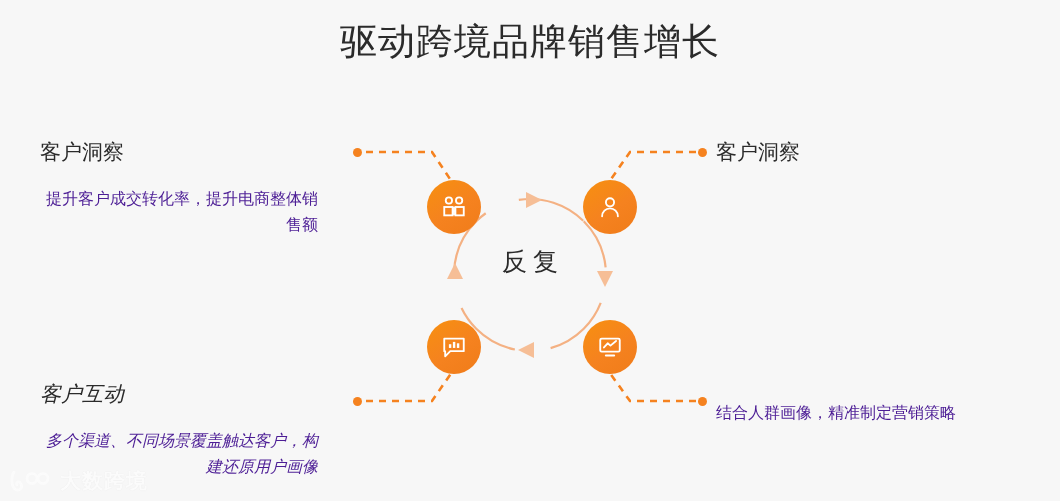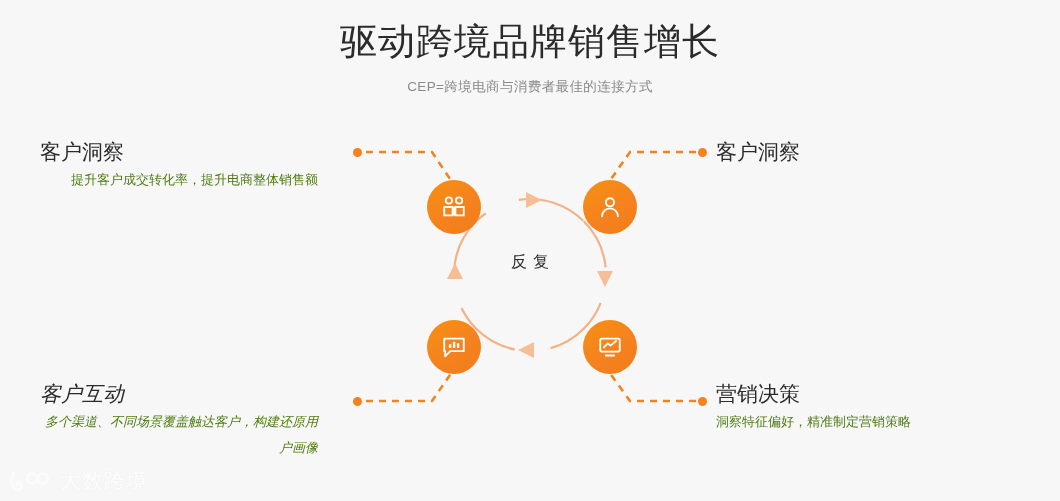--- a/index.html
+++ b/index.html
@@ -39,24 +39,24 @@
   
   .block { position: absolute; }
   .block-title {
     font-size: 21px;
     color: #2b2b2b;
     font-weight: 400;
     line-height: 28px;
     white-space: nowrap;
   }
   .block-desc {
-    font-size: 13px;
-    color: #4d7c0f;
+    font-size: 16px;
+    color: #4c1d95;
     line-height: 26px;
-    margin-top: 1px;
+    margin-top: 20px;
   }
 
   .block-left { width: 278px; text-align: right; }
   .block-left .block-title { text-align: left; }
   .block-right { width: 300px; text-align: left; }
 
   .block-tl { left: 40px;  top: 138px; }
   .block-bl { left: 40px;  top: 380px; font-style: italic; }
   .block-tr { left: 716px; top: 138px; }
   .block-br { left: 716px; top: 380px; }
@@ -103,21 +103,21 @@
   .node-tl { left: 22px;  top: 30px; }
   .node-tr { left: 178px; top: 30px; }
   .node-bl { left: 22px;  top: 170px; }
   .node-br { left: 178px; top: 170px; }
 
   .center-text {
     position: absolute;
     left: 0; top: 96px;
     width: 250px;
     text-align: center;
-    font-size: 16px;
+    font-size: 25px;
     color: #2b2b2b;
     line-height: 31px;
     letter-spacing: 6px;
     text-indent: 6px;
   }
 
   
   .watermark {
     position: absolute;
     left: 8px; bottom: 6px;
@@ -132,21 +132,20 @@
     font-weight: 700;
     letter-spacing: 1px;
     text-shadow: 0 0 1px #d8d8d8;
   }
 </style>
 </head>
 <body>
 
 <div class="header">
   <div class="page-title">驱动跨境品牌销售增长</div>
-  <div class="page-subtitle">CEP=跨境电商与消费者最佳的连接方式</div>
 </div>
 
 <svg class="connectors" width="1060" height="501" viewBox="0 0 1060 501">
 
   <path d="M 366 152 L 432 152 L 452 182" fill="none" stroke="#F5821F" stroke-width="2.6" stroke-dasharray="7 6" stroke-linecap="butt"></path>
 
   <path d="M 696 152 L 630 152 L 609 182" fill="none" stroke="#F5821F" stroke-width="2.6" stroke-dasharray="7 6" stroke-linecap="butt"></path>
 
   <path d="M 366 401 L 432 401 L 452 372" fill="none" stroke="#F5821F" stroke-width="2.6" stroke-dasharray="7 6" stroke-linecap="butt"></path>
 
@@ -218,22 +217,21 @@
 <div class="block block-left block-bl">
   <div class="block-title">客户互动</div>
   <div class="block-desc">多个渠道、不同场景覆盖触达客户，构建还原用户画像</div>
 </div>
 
 <div class="block block-right block-tr">
   <div class="block-title">客户洞察</div>
 </div>
 
 <div class="block block-right block-br">
-  <div class="block-title">营销决策</div>
-  <div class="block-desc">洞察特征偏好，精准制定营销策略</div>
+  <div class="block-desc">结合人群画像，精准制定营销策略</div>
 </div>
 
 <div class="watermark">
   <svg width="44" height="26" viewBox="0 0 44 26">
     <path d="M6 4 C3 8 3 18 7 21 C11 24 15 20 13 16 C11 12 8 14 9 17" fill="none" stroke="#ffffff" stroke-width="2.6" stroke-linecap="round"></path>
     <circle cx="24" cy="10.5" r="5" fill="none" stroke="#ffffff" stroke-width="2.6"></circle>
     <circle cx="35" cy="10.5" r="5" fill="none" stroke="#ffffff" stroke-width="2.6"></circle>
   </svg>
   <span class="watermark-text">大数跨境</span>
 </div>

